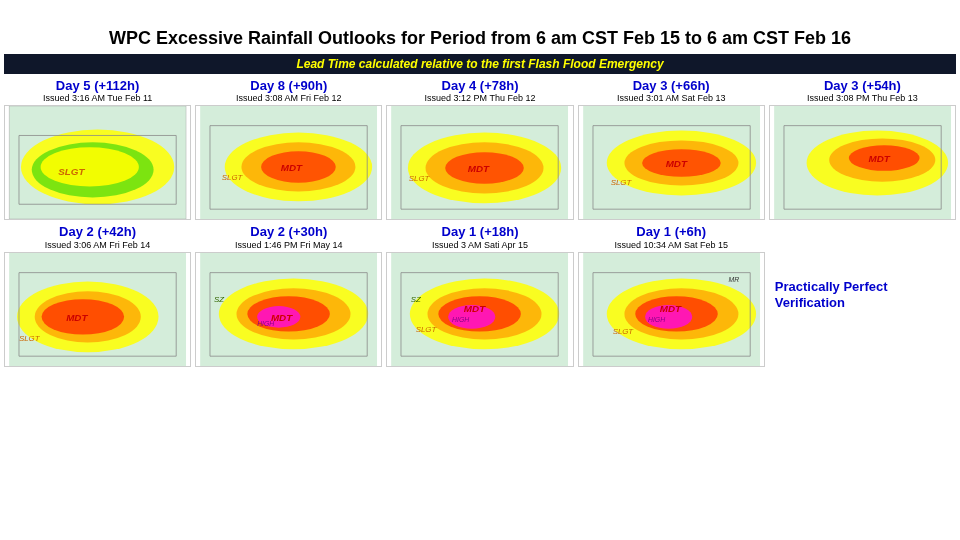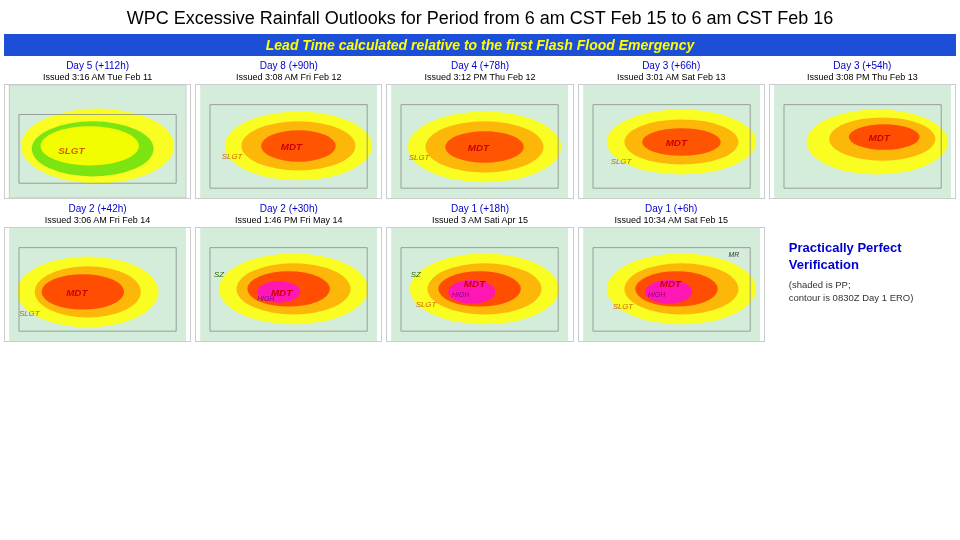--- a/index.html
+++ b/index.html
@@ -6,50 +6,51 @@
     body {
       width: 960px;
       height: 540px;
       background: #fff;
       font-family: Arial, sans-serif;
       overflow: hidden;
     }
     .main-title {
       text-align: center;
       font-size: 18px;
-      font-weight: normal;
+      font-weight: bold;
       color: #000;
       padding: 8px 10px 4px;
       line-height: 1.2;
+      margin-top: 20px;
     }
     .lead-time-bar {
-      background: #1d4ed8;
+      background: #0f172a;
       color: #ffff00;
       font-style: italic;
       font-weight: bold;
-      font-size: 14px;
+      font-size: 12px;
       text-align: center;
       padding: 3px 0;
       margin: 0 4px 4px;
     }
     .grid {
       display: grid;
       grid-template-columns: repeat(5, 1fr);
       gap: 4px;
       padding: 0 4px 4px;
     }
     .cell {
       display: flex;
       flex-direction: column;
       align-items: center;
     }
     .cell-title {
       color: #0000cc;
-      font-weight: normal;
-      font-size: 10px;
+      font-weight: bold;
+      font-size: 13px;
       text-align: center;
       line-height: 1.2;
     }
     .cell-subtitle {
       color: #000;
       font-size: 9px;
       text-align: right;
       margin-bottom: 2px;
     }
     .map-container {
@@ -64,21 +65,20 @@
       width: 100%;
       height: 100%;
     }
     
     .pp-cell {
       display: flex;
       flex-direction: column;
       justify-content: center;
       align-items: flex-start;
       padding: 4px 6px;
-      margin-left: 14px;
     }
     .pp-title {
       color: #0000cc;
       font-weight: bold;
       font-size: 13px;
       line-height: 1.3;
     }
     .pp-sub {
       color: #333;
       font-size: 9.5px;
@@ -251,16 +251,15 @@
         <text x="66" y="70" font-size="7" fill="#880088" font-style="italic">HIGH</text>
         <text x="30" y="82" font-size="8" fill="#cc6600" font-style="italic">SLGT</text>
         <text x="148" y="30" font-size="7" fill="#333" font-style="italic">MR</text>
         <path d="M10,20 L170,20 L170,105 L10,105 Z" fill="none" stroke="#888" stroke-width="0.8"></path>
       </svg>
     </div>
   </div>
 
   <div class="cell pp-cell">
     <div class="pp-title">Practically Perfect<br>Verification</div>
-    <div class="pp-sub">(shaded is PP;<br>contour is 0830Z Day 1 ERO)</div>
   </div>
 
 </div>
 
 </body></html>

